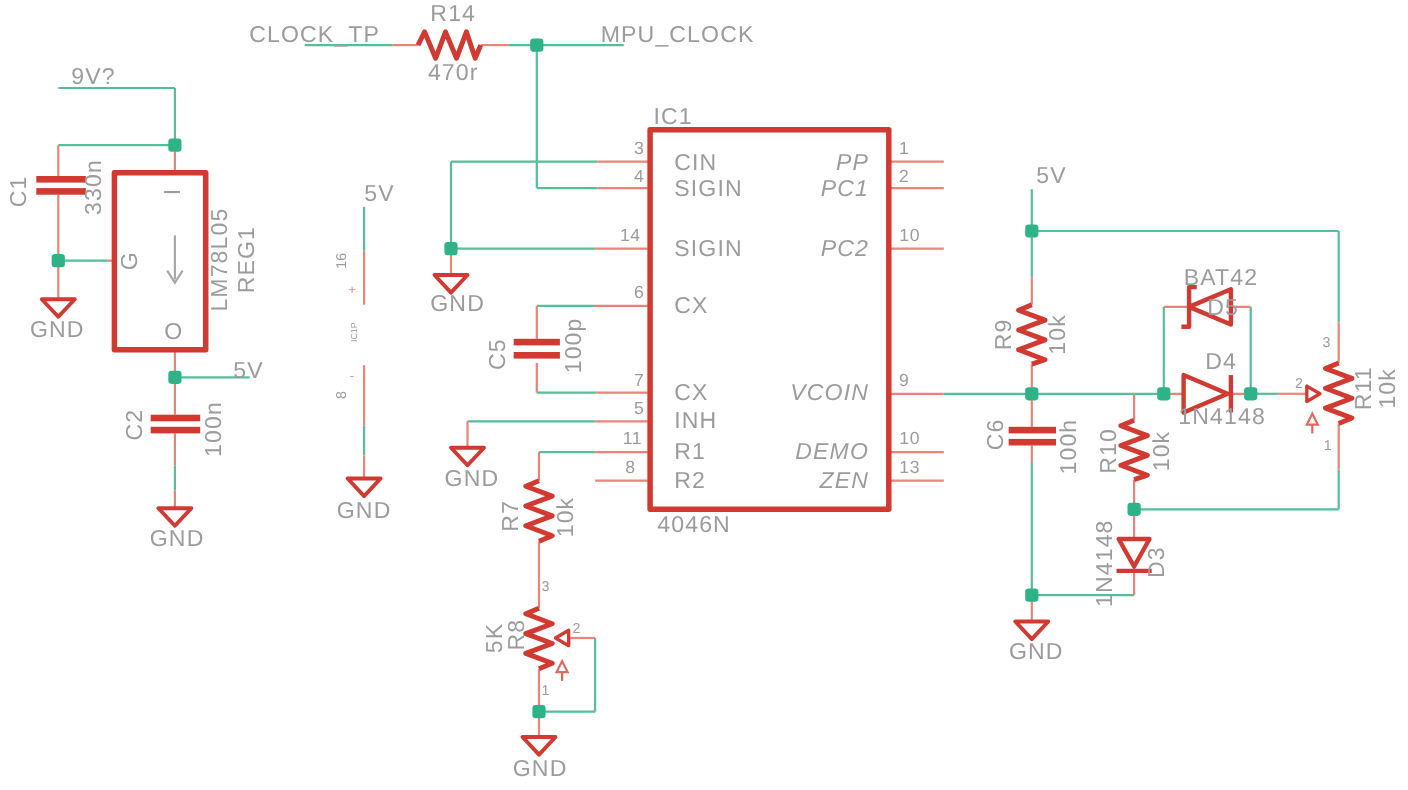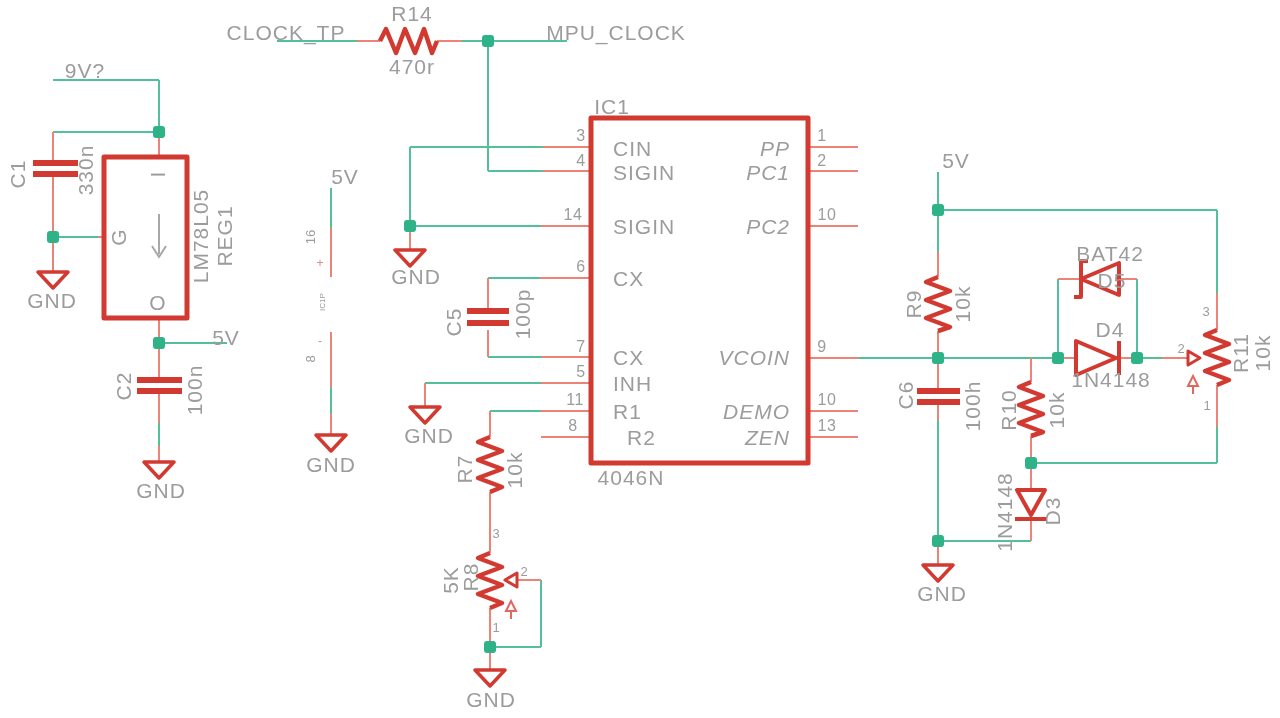--- a/index.html
+++ b/index.html
@@ -261,21 +261,21 @@
 <div class="lbl s16" style="left:575px;top:400px">11</div>
 <div class="lbl s16" style="left:573px;top:426px">8</div>
 
 <div class="lbl la" style="left:613px;top:148px">CIN</div>
 <div class="lbl la" style="left:613px;top:172px">SIGIN</div>
 <div class="lbl la" style="left:613px;top:226px">SIGIN</div>
 <div class="lbl la" style="left:613px;top:278px">CX</div>
 <div class="lbl la" style="left:613px;top:357px">CX</div>
 <div class="lbl la" style="left:613px;top:383px">INH</div>
 <div class="lbl la" style="left:613px;top:411px">R1</div>
-<div class="lbl la" style="left:627px;top:437px">R2</div>
+<div class="lbl la" style="left:613px;top:437px">R2</div>
 
 <div class="lbl s16" style="left:822px;top:136px">1</div>
 <div class="lbl s16" style="left:822px;top:161px">2</div>
 <div class="lbl s16" style="left:827px;top:215px">10</div>
 <div class="lbl s16" style="left:822px;top:347px">9</div>
 <div class="lbl s16" style="left:827px;top:400px">10</div>
 <div class="lbl s16" style="left:827px;top:426px">13</div>
 
 <div class="lbl ra" style="left:790px;top:148px">PP</div>
 <div class="lbl ra" style="left:790px;top:172px">PC1</div>

